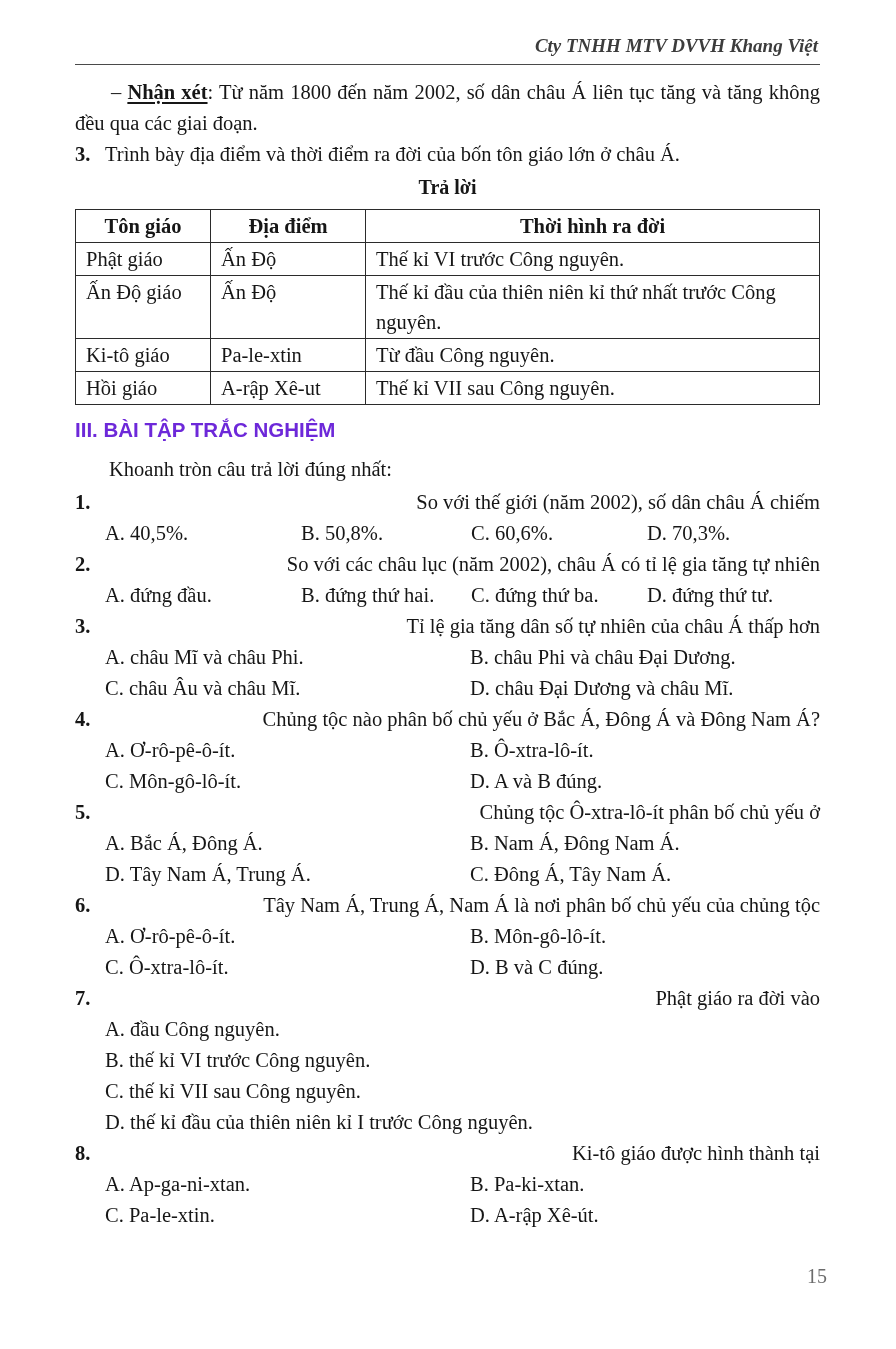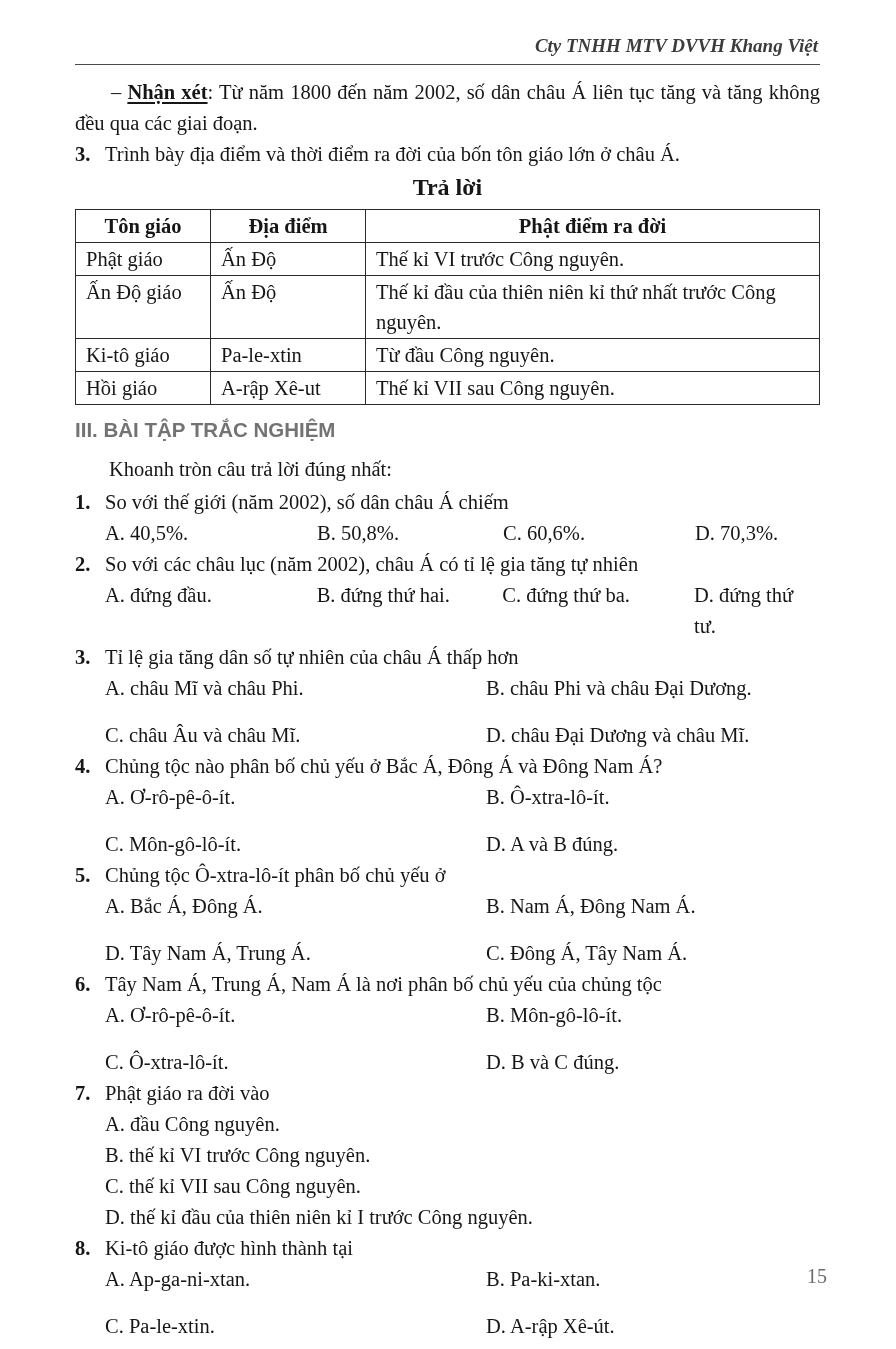--- a/index.html
+++ b/index.html
@@ -12,31 +12,31 @@
     padding:34px 78px 0 75px;text-align:right;
     font-weight:bold;font-style:italic;font-size:19px;color:#3c3c3c;line-height:24px;
   }
   .header-rule{border:none;border-top:1.6px solid #4a4a4a;margin:6px 76px 0 75px;}
   .content{padding:12px 76px 0 75px;}
   .remark{text-align:justify;text-indent:36px;margin:0;}
   .bold{font-weight:bold;}
   .u{text-decoration:underline;text-underline-offset:3px;}
   .item{display:flex;margin:0;}
   .num{font-weight:bold;flex:0 0 30px;}
-  .answer-title{text-align:center;font-weight:bold;font-size:24px;margin:2px 0 6px;line-height:31px;}
+  .answer-title{text-align:center;font-weight:bold;font-size:20px;margin:2px 0 6px;line-height:31px;}
   table.ans{border-collapse:collapse;width:100%;table-layout:fixed;margin:0 0 0 0;}
   table.ans th,table.ans td{border:1.4px solid #2b2b2b;padding:1px 10px;line-height:30px;vertical-align:top;}
   table.ans th{text-align:center;font-weight:bold;}
   td.center{text-align:left;}
-  .section-title{font-family:"Liberation Sans","DejaVu Sans",sans-serif;font-weight:bold;font-size:20.5px;color:#737373;margin:10px 0 9px;line-height:30px;}
+  .section-title{font-family:"Liberation Sans","DejaVu Sans",sans-serif;font-weight:bold;font-size:20.5px;color:#6d28d9;margin:10px 0 9px;line-height:30px;}
   .instruction{text-indent:34px;margin:0 0 2px 0;}
   .q-line{display:flex;}
   .q-num{font-weight:bold;flex:0 0 30px;}
-  .q-text{flex:1;}
-  .opts{padding-left:30px;gap:16px;}
+  .q-text{flex:1;text-align:right;}
+  .opts{padding-left:30px;}
   .row4{display:flex;}
   .row4 .opt:nth-child(1){width:196px;}
   .row4 .opt:nth-child(2){width:170px;}
   .row4 .opt:nth-child(3){width:176px;}
   .grid2{display:grid;grid-template-columns:365px 1fr;}
   .stack .opt{display:block;}
   .page-number{position:absolute;right:69px;bottom:62px;color:#6b6b6b;font-size:20px;line-height:22px;}
 </style>
 </head>
 <body>
@@ -62,21 +62,21 @@
     <table class="ans">
       <colgroup>
         <col style="width:135px">
           <col style="width:155px">
           <col>
       </colgroup>
       <thead>
         <tr>
           <th>Tôn giáo</th>
           <th>Địa điểm</th>
-          <th>Phật điểm ra đời</th>
+          <th>Thời hình ra đời</th>
         </tr>
       </thead>
       <tbody>
         <tr>
           <td class="center">Phật giáo</td>
           <td class="center">Ấn Độ</td>
           <td>Thế kỉ VI trước Công nguyên.</td>
         </tr>
         <tr>
           <td class="center">Ấn Độ giáo</td>

